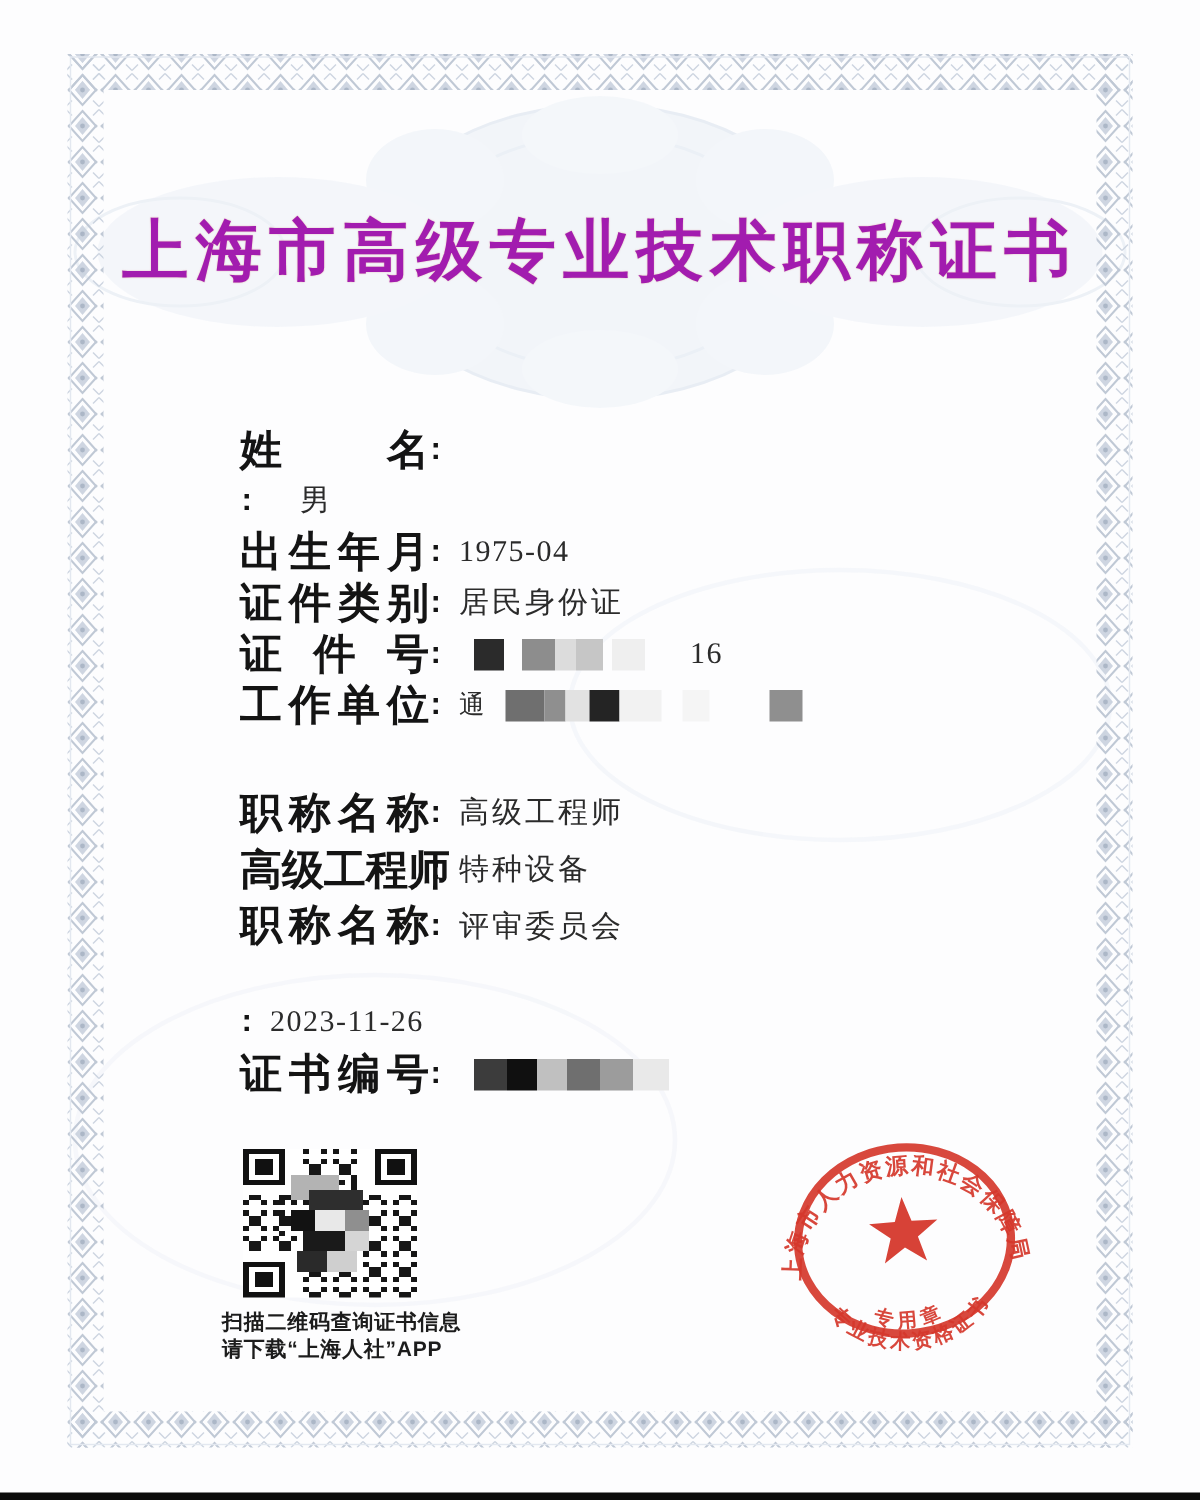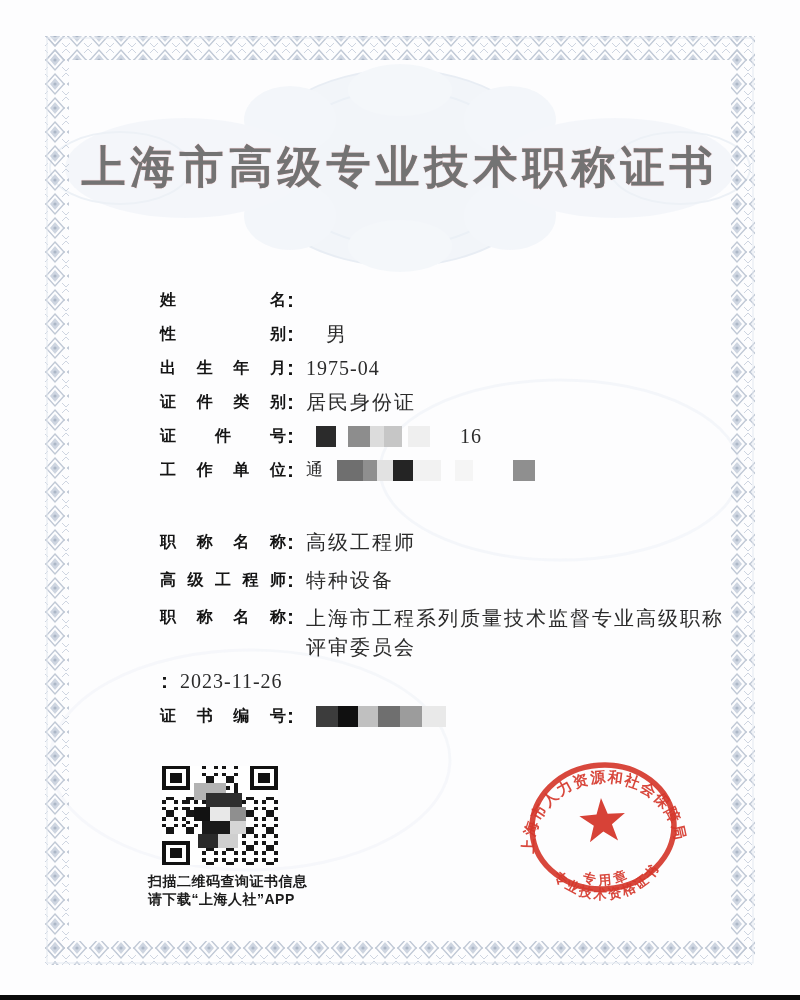--- a/index.html
+++ b/index.html
@@ -11,29 +11,29 @@
   .page{position:absolute;inset:0;}
   
   .border-svg{position:absolute;left:0;top:0;}
   
   .watermark-svg{position:absolute;left:0;top:0;}
   
   .cert-title{
     position:absolute;left:0;top:138px;width:800px;
     text-align:center;
     font-size:44px;font-weight:900;letter-spacing:5px;
-    color:#737373;
+    color:#a21caf;
     text-shadow:0 0 1px rgba(195,32,27,.4);
     white-space:nowrap;
   }
   
   .row{position:absolute;left:160px;display:flex;align-items:flex-start;white-space:nowrap;}
   .lbl{
     display:inline-block;width:126px;
-    font-size:16px;font-weight:bold;color:#141414;
+    font-size:28px;font-weight:bold;color:#141414;
     text-align:justify;text-align-last:justify;
     line-height:26px;
   }
   .colon{font-size:21px;font-weight:bold;color:#141414;line-height:26px;margin-left:1px;}
   .val{
     font-family:"Liberation Serif",serif;
     font-size:20px;color:#2b2b2b;letter-spacing:2px;
     line-height:26px;margin-left:12px;
   }
   .val.num{letter-spacing:1px;}
@@ -103,21 +103,20 @@
 
   <div class="cert-title">上海市高级专业技术职称证书</div>
 
   <div class="row" style="top:287px">
     <span class="lbl">姓名</span>
       <span class="colon">:</span>
     <span class="val"></span>
   </div>
 
   <div class="row" style="top:321px">
-    <span class="lbl">性别</span>
       <span class="colon">:</span>
     <span class="val" style="margin-left:32px">男</span>
   </div>
 
   <div class="row" style="top:355px">
     <span class="lbl">出生年月</span>
       <span class="colon">:</span>
     <span class="val num">1975-04</span>
   </div>
 
@@ -168,21 +167,20 @@
   <div class="row" style="top:567px">
     <span class="lbl">高级工程师</span>
       <span class="colon">:</span>
     <span class="val">特种设备</span>
   </div>
 
   <div class="row" style="top:604px">
     <span class="lbl">职称名称</span>
       <span class="colon">:</span>
     <span class="val" style="line-height:29px">
-      <span class="val2">上海市工程系列质量技术监督专业高级职称</span>
       <span class="val2">评审委员会</span>
     </span>
   </div>
 
   <div class="row" style="top:668px">
       <span class="colon">:</span>
     <span class="val num">2023-11-26</span>
   </div>
 
   <div class="row" style="top:703px">

